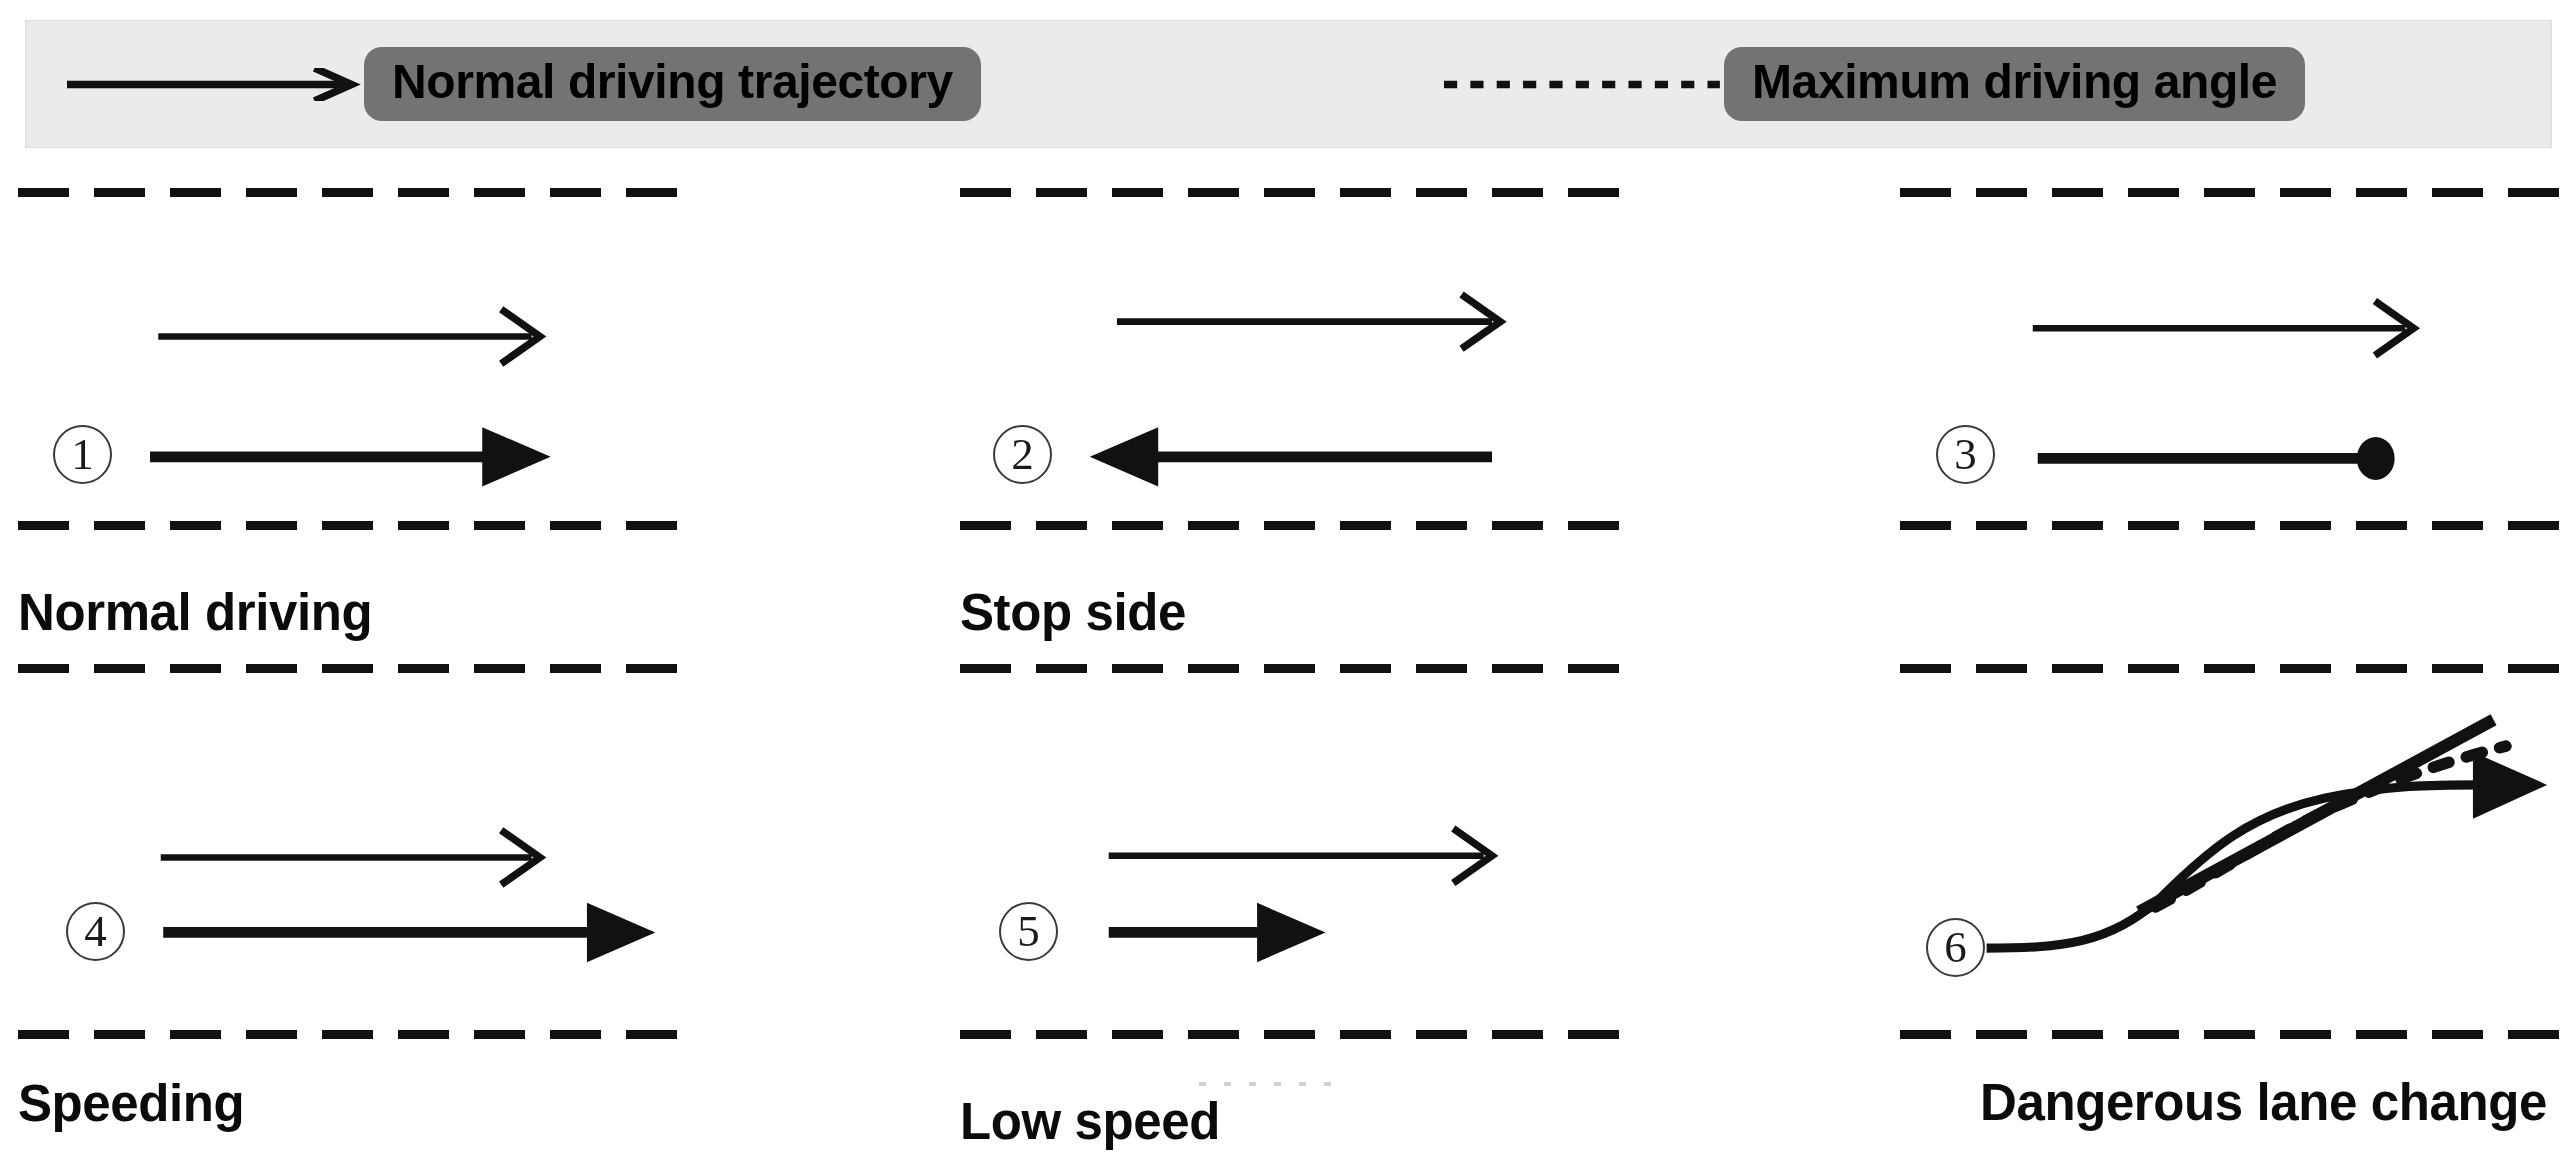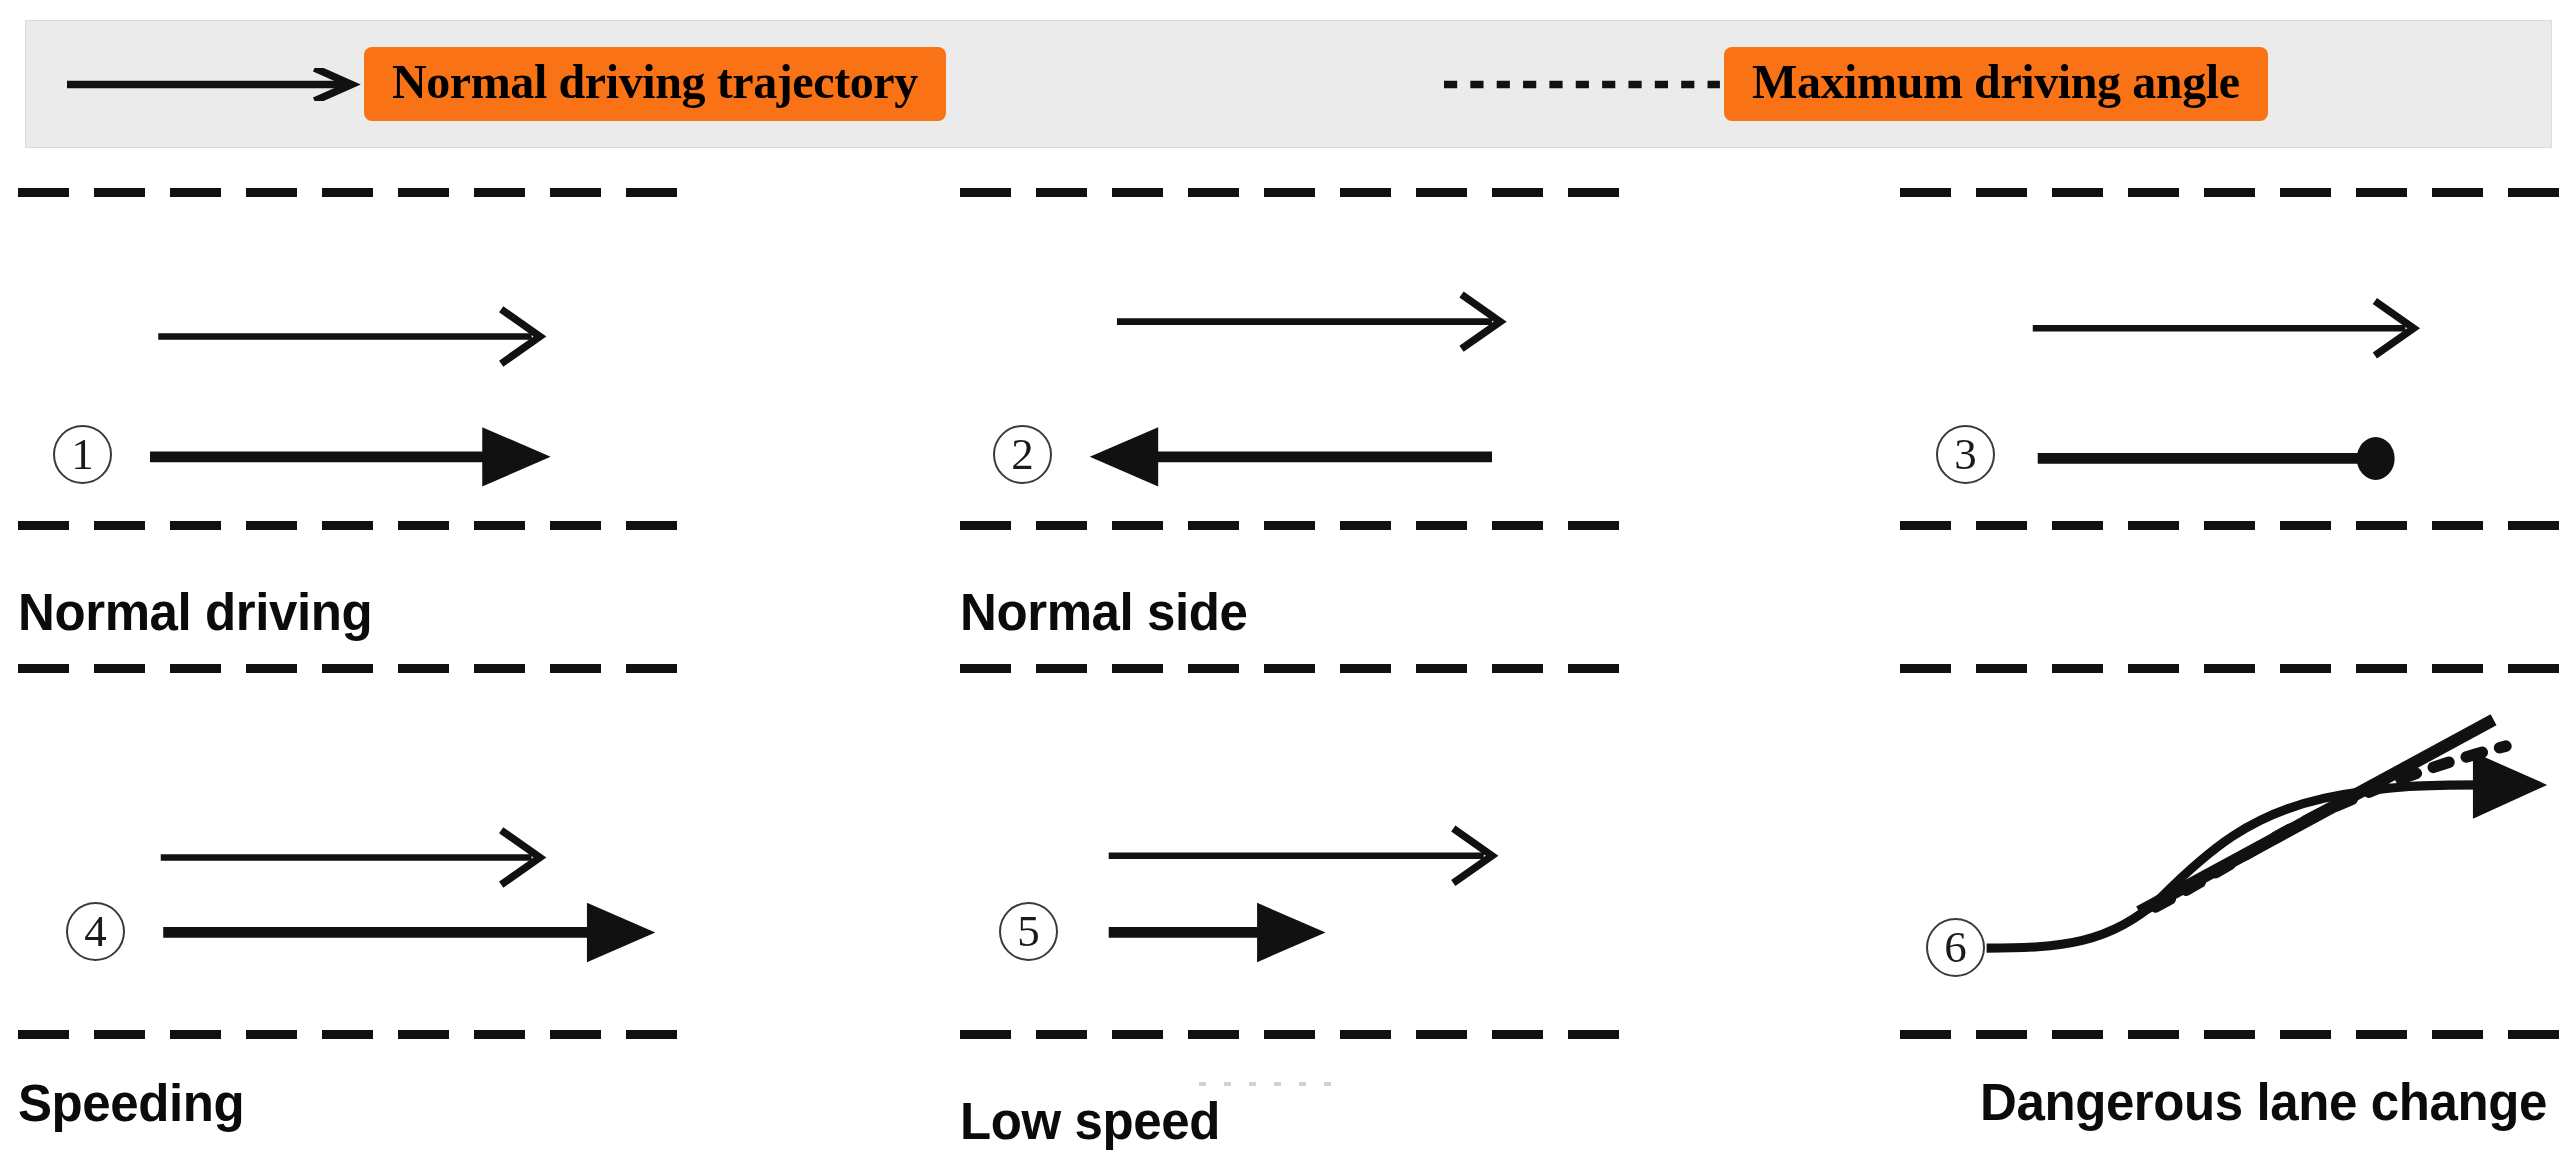--- a/index.html
+++ b/index.html
@@ -43,30 +43,29 @@
   .legend-swatch {
     width: 297px;
     height: 33px;
     position: relative;
     flex: 0 0 auto;
   }
   .legend-swatch.dotted {
     width: 280px;
   }
   .legend-label {
-    background: #f97316;
-    border-radius: 8px;
+    background: #737373;
+    border-radius: 18px;
     padding: 11.5px 28px 15px 28px;
     font-size: 48px;
     font-weight: bold;
     color: #000000;
     white-space: nowrap;
     letter-spacing: -0.4px;
     line-height: 1;
-    font-family: Liberation Serif, serif;
   }
 
   
   .lane {
     position: absolute;
     height: 9px;
     background-image: repeating-linear-gradient(
       to right,
       #111111 0px,
       #111111 51px,
@@ -237,19 +236,19 @@
 
       <path d="M 2615 1100 C 2700 1055, 2760 1010, 2840 975 C 2910 945, 2960 925, 3040 905" fill="none" stroke="#111111" stroke-width="14" stroke-dasharray="20 22" stroke-linecap="round"></path>
 
       <path d="M 2410 1150 C 2500 1150, 2560 1145, 2620 1090 C 2680 1030, 2730 988, 2820 968 C 2900 952, 2950 952, 3010 952" fill="none" stroke="#111111" stroke-width="11"></path>
       <polygon points="3000,912 3090,952 3000,993" fill="#111111"></polygon>
     </g>
 
   </svg>
 
   <div class="panel-label" style="left:18px;  top:587px;  width:673px;">Normal driving</div>
-  <div class="panel-label" style="left:960px; top:587px; width:673px;">Normal side</div>
+  <div class="panel-label" style="left:960px; top:587px; width:673px;">Stop side</div>
   <div class="panel-label" style="left:960px; top:1096px; width:673px;">Low speed</div>
   <div class="panel-label" style="left:18px;  top:1078px; width:673px;">Speeding</div>
   <div class="panel-label" style="left:1980px; top:1077px; width:676px;">Dangerous lane change</div>
 
 </div>
 
 
 </body></html>

